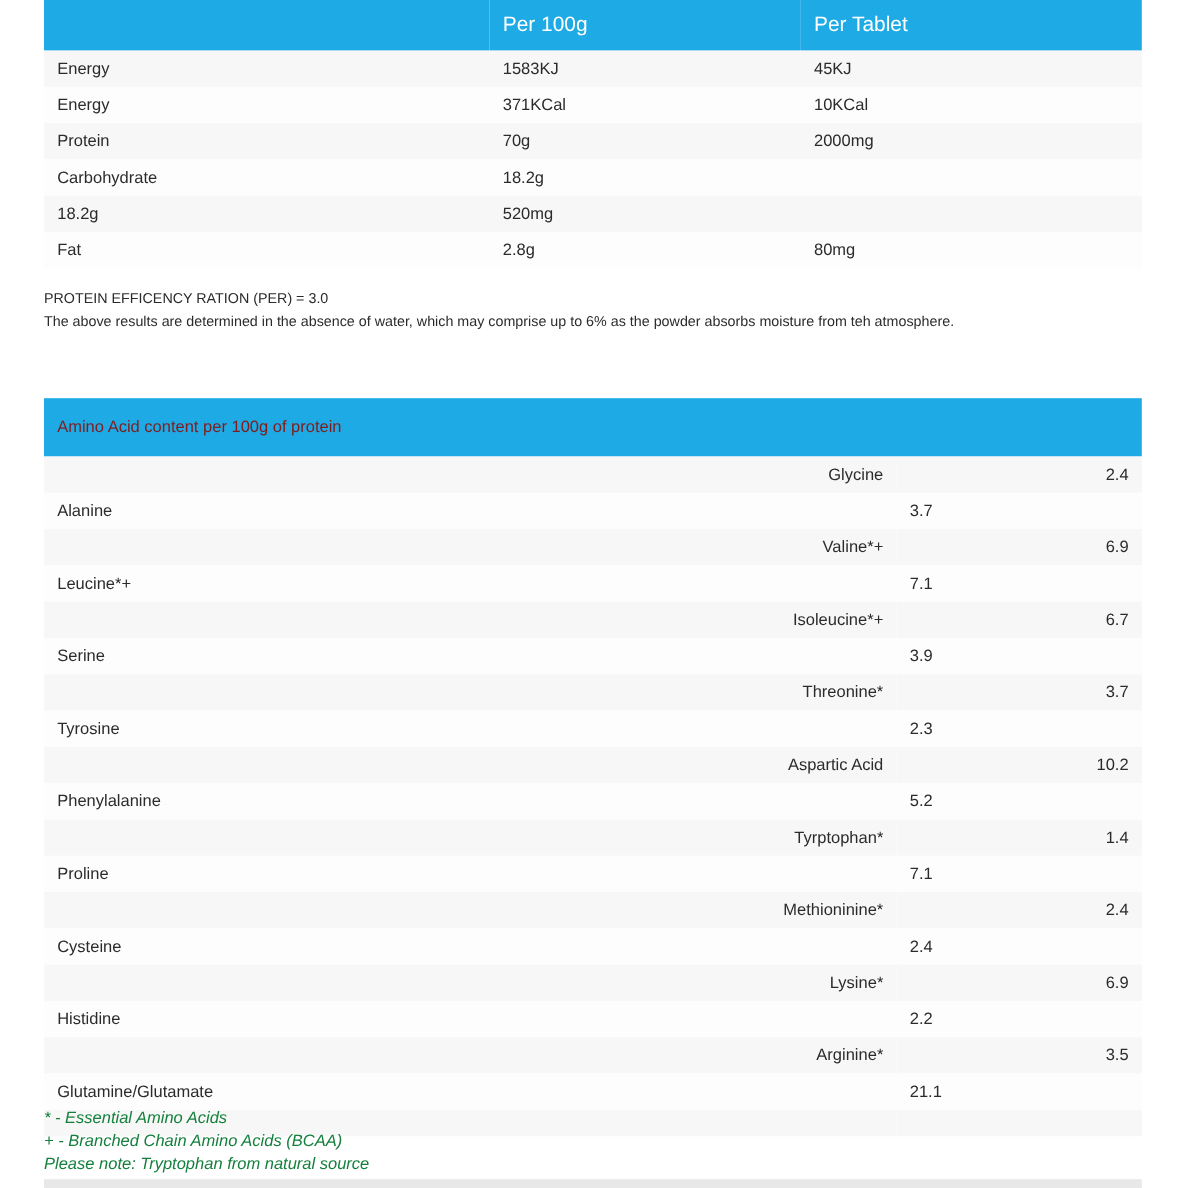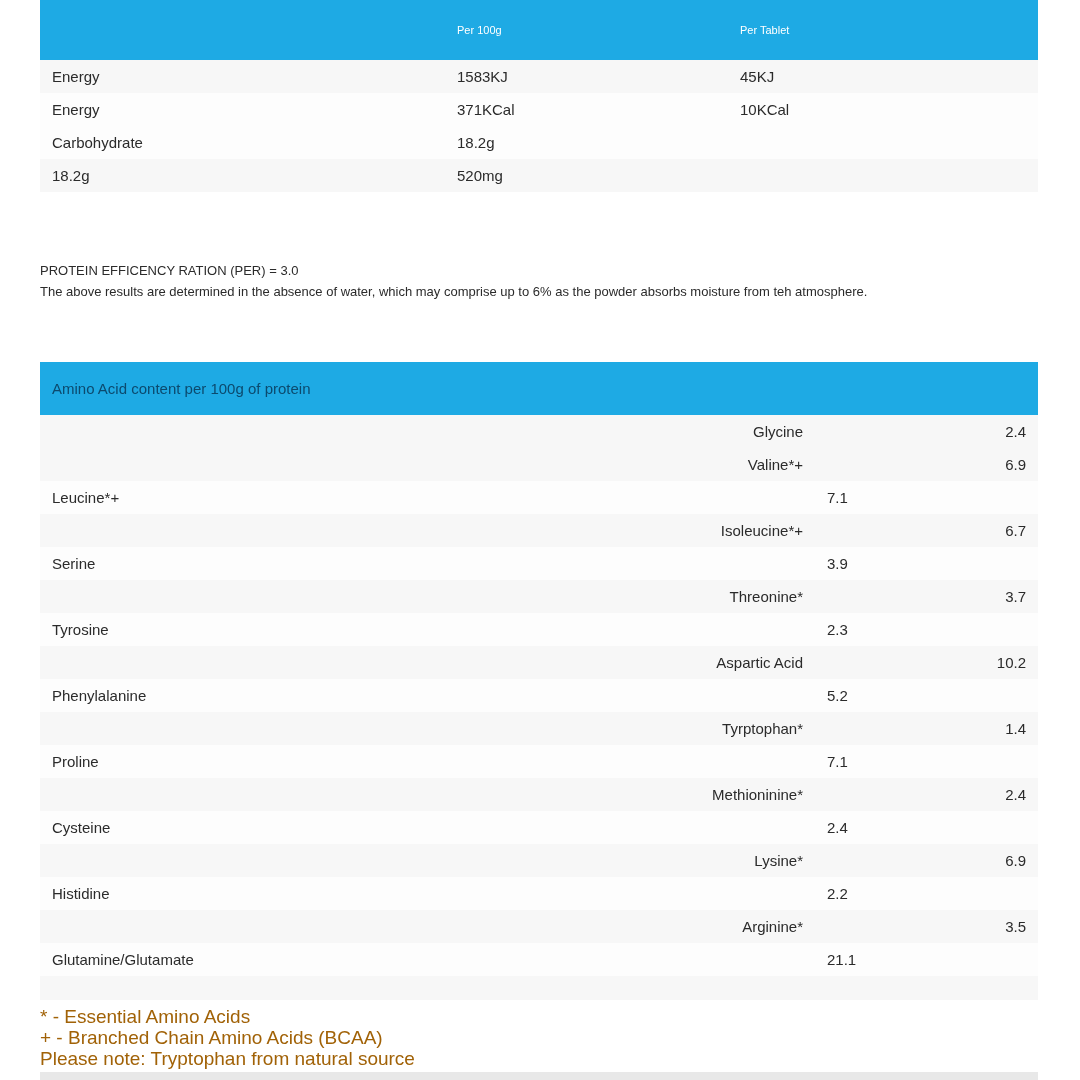--- a/index.html
+++ b/index.html
@@ -24,24 +24,24 @@
     position: absolute;
     left: 40px;
     top: 0px;
     width: 998px;
     border-collapse: collapse;
     table-layout: fixed;
   }
   .nutri-table th {
     background: #1eaae4;
     color: #ffffff;
-    font-size: 11px;
+    font-size: 19px;
     font-weight: 400;
     text-align: left;
-    padding: 24px 12px;
+    padding: 12px 12px;
     height: 32px;
     box-sizing: border-box;
   }
   .nutri-table td {
     font-size: 15px;
     color: #2b2b2b;
     padding: 8px 12px;
     height: 32px;
     box-sizing: border-box;
     font-weight: 400;
@@ -71,21 +71,21 @@
     top: 362px;
     width: 998px;
   }
   .amino-table {
     width: 998px;
     border-collapse: collapse;
     table-layout: fixed;
   }
   .amino-table th {
     background: #1eaae4;
-    color: #0c4a6e;
+    color: #7f1d1d;
     font-size: 15px;
     font-weight: 400;
     text-align: left;
     padding: 18px 12px;
     height: 32px;
     box-sizing: border-box;
   }
   .amino-table td {
     font-size: 15px;
     color: #2b2b2b;
@@ -102,23 +102,24 @@
     background: #f7f7f7;
     padding: 0;
   }
 
   
   .footnotes {
     position: absolute;
     left: 40px;
     top: 1006px;
     width: 1000px;
-    font-size: 19px;
-    color: #a16207;
+    font-size: 15px;
+    color: #15803d;
     line-height: 21px;
+    font-style: italic;
   }
   .bottom-strip {
     position: absolute; left: 40px; bottom: 0; width: 998px; height: 8px;
     background: #e8e8e8;
   }
 </style>
 </head>
 <body>
 
 <div class="page">
@@ -140,29 +141,39 @@
       <tr class="odd">
         <td>Energy</td>
         <td>1583KJ</td>
         <td>45KJ</td>
       </tr>
       <tr class="even">
         <td>Energy</td>
         <td>371KCal</td>
         <td>10KCal</td>
       </tr>
+      <tr class="odd">
+        <td>Protein</td>
+        <td>70g</td>
+        <td>2000mg</td>
+      </tr>
       <tr class="even">
         <td>Carbohydrate</td>
         <td>18.2g</td>
         <td></td>
       </tr>
       <tr class="odd">
         <td>18.2g</td>
         <td>520mg</td>
         <td></td>
+      </tr>
+      <tr class="even">
+        <td>Fat</td>
+        <td>2.8g</td>
+        <td>80mg</td>
       </tr>
     </tbody>
   </table>
 
   <div class="notes">
     <div class="line">PROTEIN EFFICENCY RATION (PER) = 3.0</div>
     <div class="line">The above results are determined in the absence of water, which may comprise up to 6% as the powder absorbs moisture from teh atmosphere.</div>
   </div>
 
   <div class="amino-wrap">
@@ -174,20 +185,24 @@
       <thead>
         <tr>
           <th colspan="2">Amino Acid content per 100g of protein</th>
         </tr>
       </thead>
       <tbody>
         <tr class="odd">
           <td>Glycine</td>
           <td>2.4</td>
         </tr>
+        <tr class="even">
+          <td>Alanine</td>
+          <td>3.7</td>
+        </tr>
         <tr class="odd">
           <td>Valine*+</td>
           <td>6.9</td>
         </tr>
         <tr class="even">
           <td>Leucine*+</td>
           <td>7.1</td>
         </tr>
         <tr class="odd">
           <td>Isoleucine*+</td>

